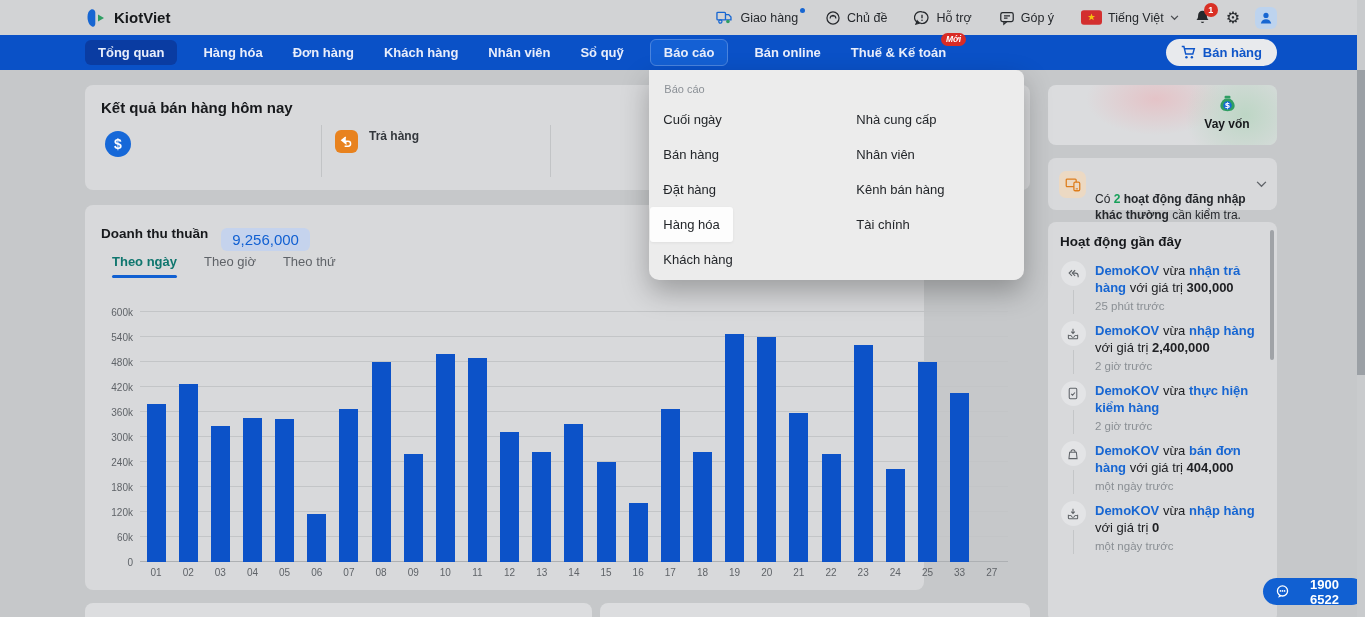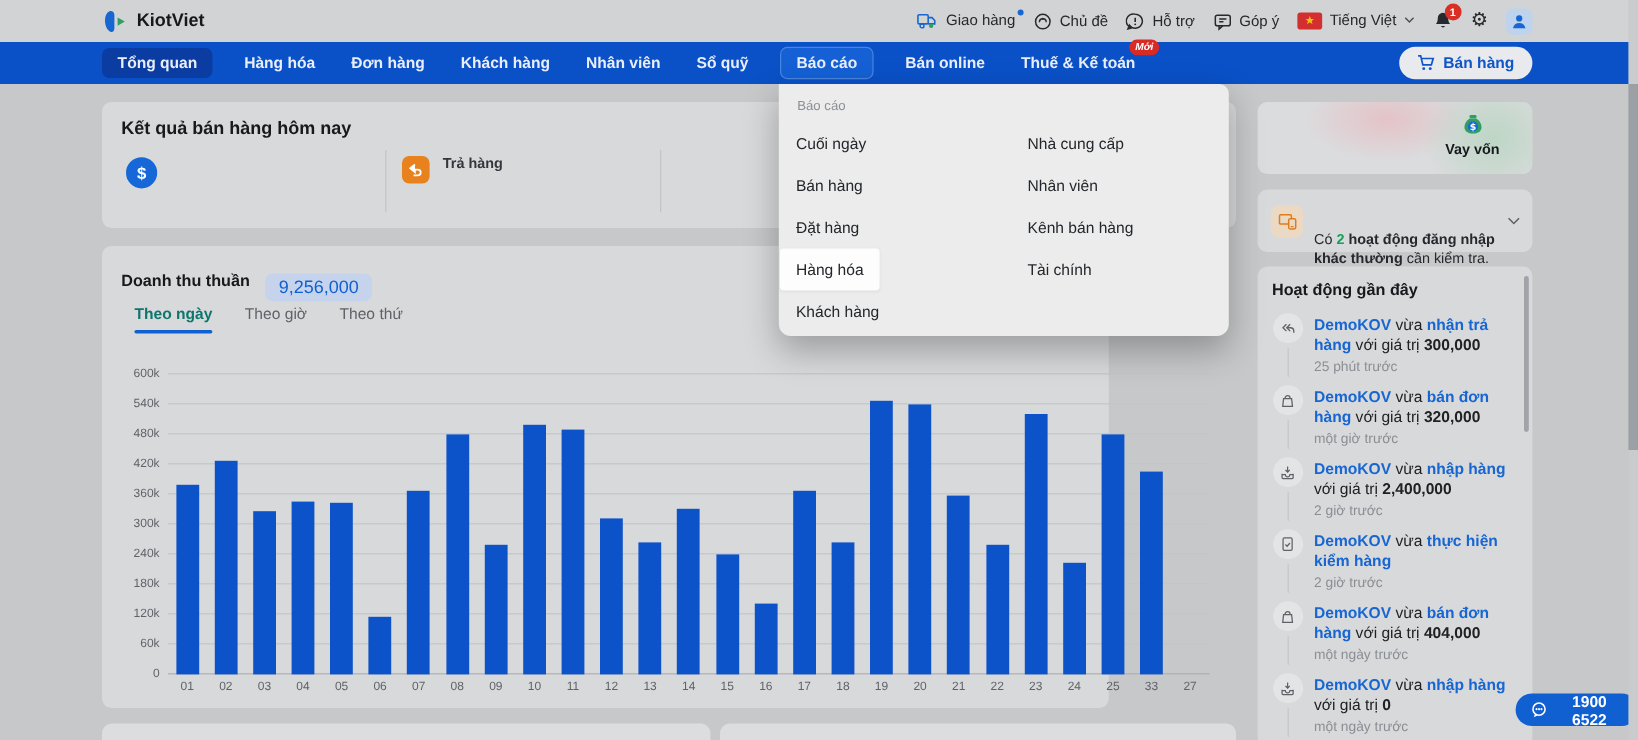--- a/index.html
+++ b/index.html
@@ -121,21 +121,21 @@
     <div class="brand">
       <span>
         <svg width="22" height="22" viewBox="0 0 22 22">
             <path d="M6 2.5 C3.6 3.6 2.5 6.5 2.5 10 C2.5 14 4 18 7 19.5 C9 20.3 10.3 18.8 10.3 16.5 L10.3 5.5 C10.3 3.2 8.2 1.6 6 2.5 Z" fill="#1766d2"></path>
             <path d="M13 7.5 L19 11 L13 14.5 Z" fill="#2f9e63"></path>
           </svg>
       </span>
       <span class="brand-name">KiotViet</span>
     </div>
     <div class="tb-right">
-      <span id="tb-items" style="display:flex;align-items:flex-start;gap:15px;">
+      <span id="tb-items" style="display:flex;align-items:center;gap:27px;">
           <button class="tb-item">
             <span>
               <svg width="18" height="15" viewBox="0 0 19 15">
                 <rect x="1" y="2" width="9" height="8" rx="1" fill="none" stroke="#1766d2" stroke-width="1.4"></rect>
                 <path d="M10 4.5 h3.4 l2.4 2.6 v2.9 h-5.8" fill="none" stroke="#1766d2" stroke-width="1.4"></path>
                 <circle cx="4.6" cy="11.8" r="1.7" fill="none" stroke="#1766d2" stroke-width="1.3"></circle>
                 <circle cx="12.6" cy="11.8" r="1.9" fill="#2f9e63"></circle>
               </svg>
             </span>
             <span>Giao hàng</span>
@@ -473,35 +473,20 @@
           </div>
           <div class="act-body">
             <div class="act-text"><span class="seg-link">DemoKOV</span><span> vừa </span><span class="seg-link">nhận trả hàng</span><span> với giá trị </span><span class="seg-bold">300,000</span></div>
             <div class="act-time">25 phút trước</div>
           </div>
         </div>
         <div class="act-item">
           <div class="act-icon-col">
             <div class="act-circle">
               <svg width="14" height="14" viewBox="0 0 20 20">
-                <path d="M5.2 7.4 h9.6 l1 9.2 H4.2 Z" fill="none" stroke="#5f6368" stroke-width="1.5"></path>
-                <path d="M7 7.2 a3 3.4 0 0 1 6 0" fill="none" stroke="#5f6368" stroke-width="1.5"></path>
-              </svg>
-            </div>
-            <div class="act-line"></div>
-          </div>
-          <div class="act-body">
-            <div class="act-text"><span class="seg-link">DemoKOV</span><span> vừa </span><span class="seg-link">bán đơn hàng</span><span> với giá trị </span><span class="seg-bold">320,000</span></div>
-            <div class="act-time">một giờ trước</div>
-          </div>
-        </div>
-        <div class="act-item">
-          <div class="act-icon-col">
-            <div class="act-circle">
-              <svg width="14" height="14" viewBox="0 0 20 20">
                 <path d="M10 2.6 v6.2 M7.5 6.6 L10 9.2 l2.5-2.6" fill="none" stroke="#5f6368" stroke-width="1.5"></path>
                 <path d="M3.4 11 v4.6 a1.2 1.2 0 0 0 1.2 1.2 h10.8 a1.2 1.2 0 0 0 1.2-1.2 V11" fill="none" stroke="#5f6368" stroke-width="1.5"></path>
                 <path d="M3.4 12.2 h4 a2.6 2.6 0 0 0 5.2 0 h4" fill="none" stroke="#5f6368" stroke-width="1.3"></path>
               </svg>
             </div>
             <div class="act-line"></div>
           </div>
           <div class="act-body">
             <div class="act-text"><span class="seg-link">DemoKOV</span><span> vừa </span><span class="seg-link">nhập hàng</span><span> với giá trị </span><span class="seg-bold">2,400,000</span></div>
             <div class="act-time">2 giờ trước</div>

